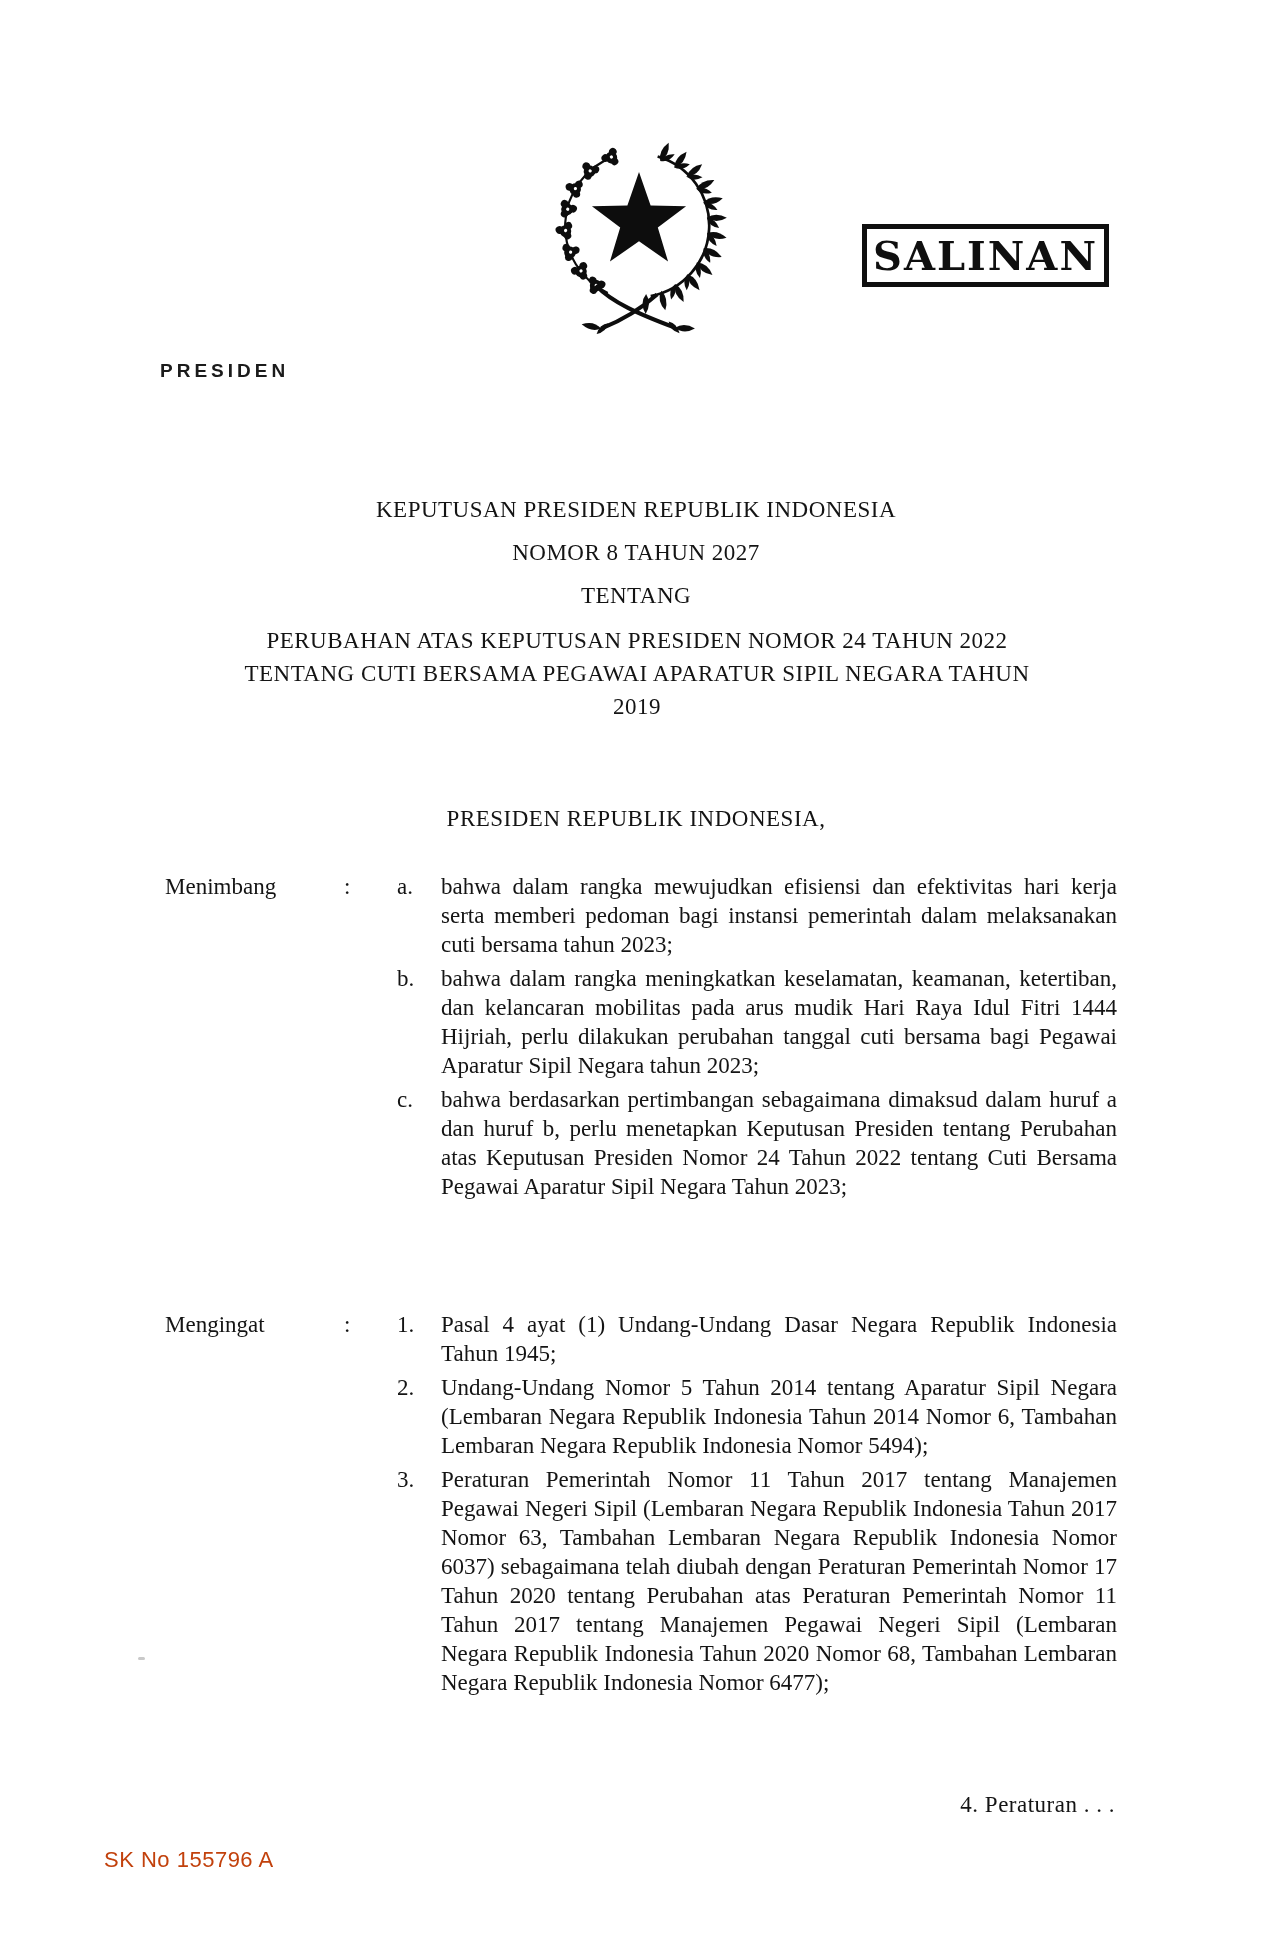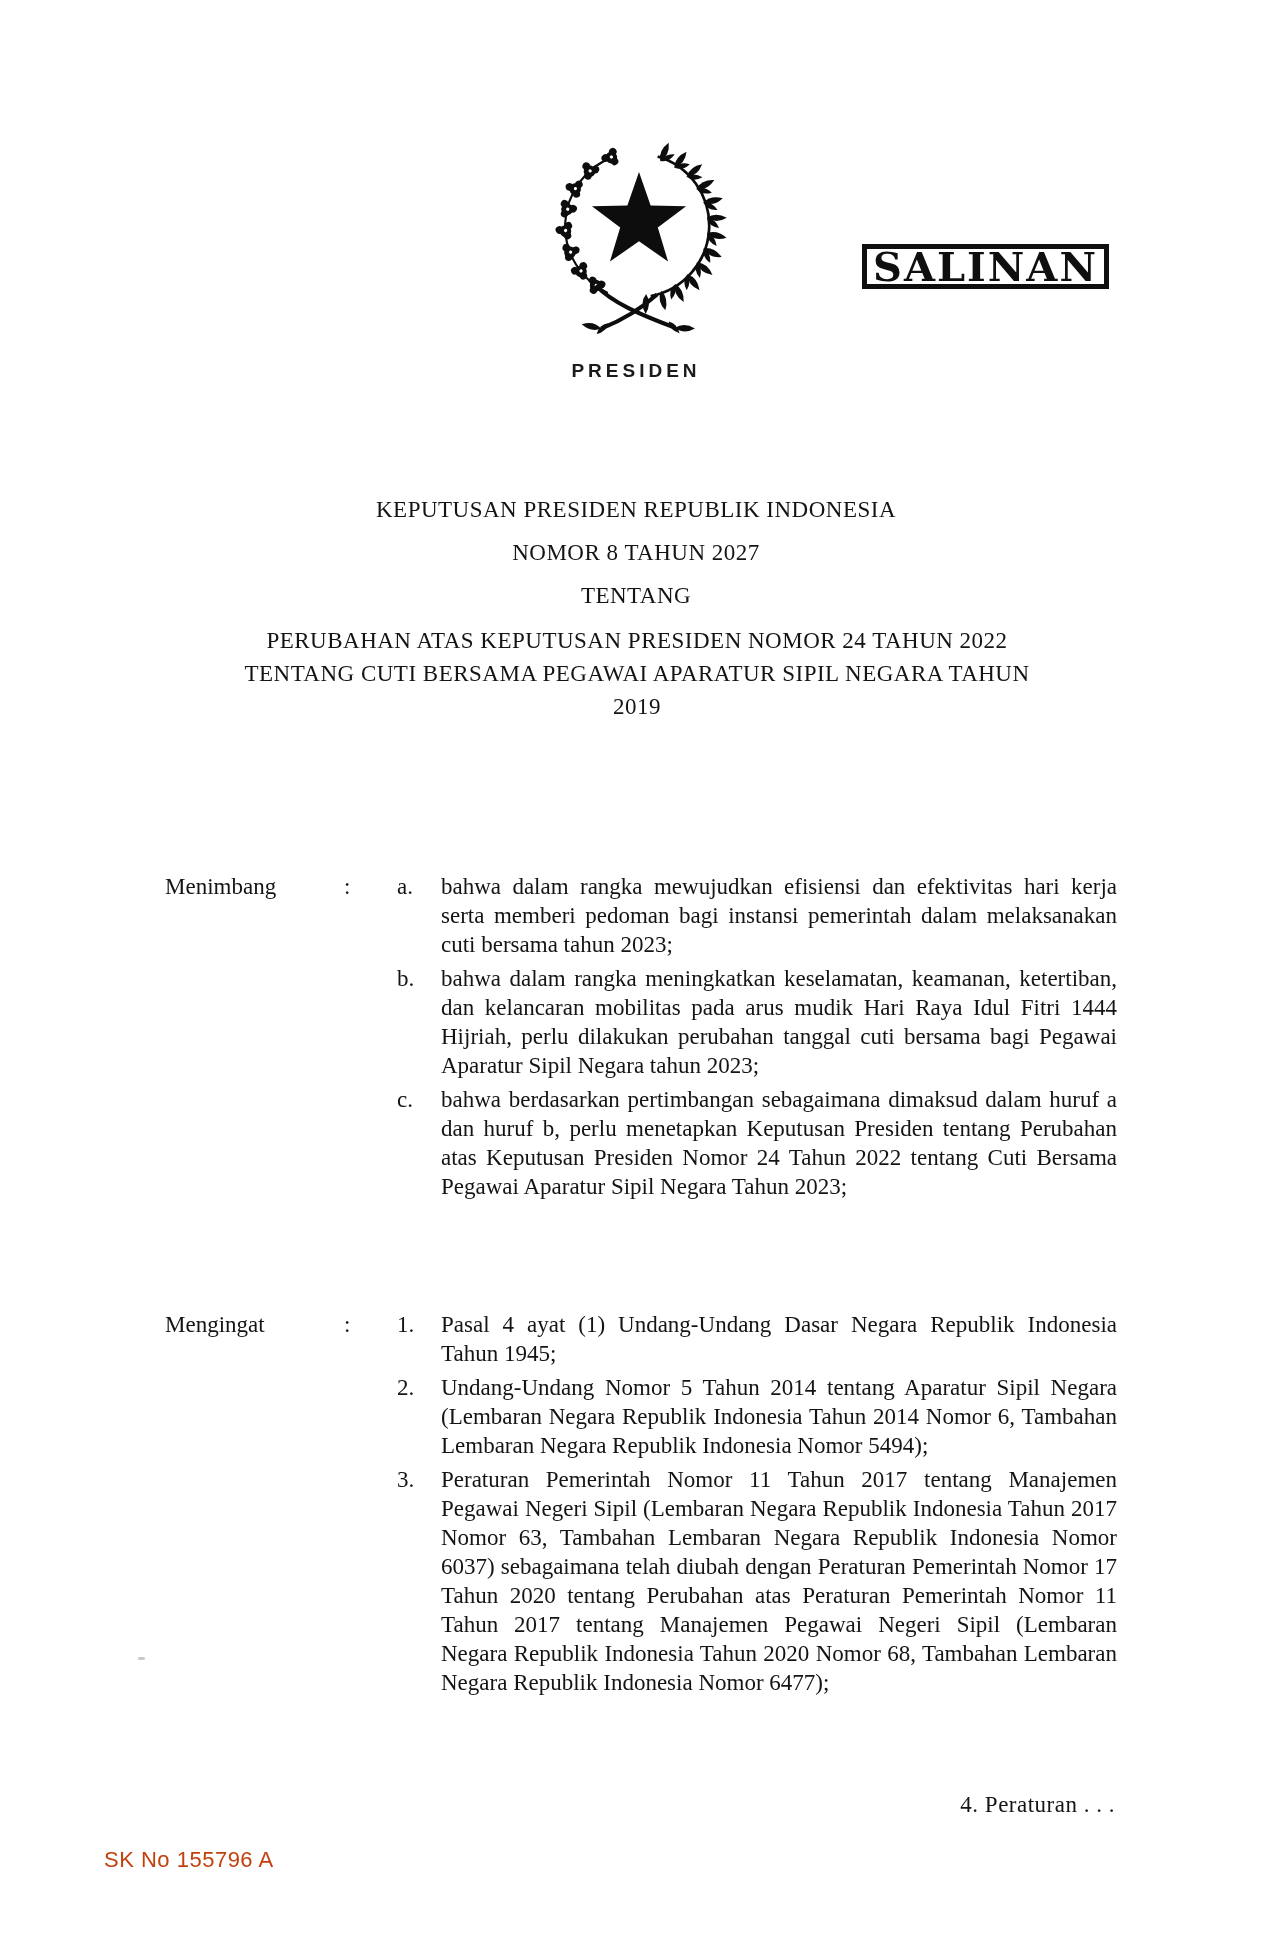--- a/index.html
+++ b/index.html
@@ -4,29 +4,29 @@
 <style>
   html,body { margin:0; padding:0; background:#e8e8e8; }
   .page {
     position:relative; width:1272px; height:1950px; margin:0 auto;
     background:#ffffff; color:#141414; overflow:hidden;
     font-family:"Liberation Serif", serif;
   }
   
   .emblem { position:absolute; top:136px; left:549px; width:180px; height:216px; }
   .salinan-box {
-    position:absolute; top:244px; left:862px; width:247px; height:45px;
+    position:absolute; top:224px; left:862px; width:247px; height:63px;
     border:5px solid #0f0f0f; box-sizing:border-box;
     display:flex; align-items:center; justify-content:center;
     font-family:"DejaVu Serif", serif; font-weight:bold;
     font-size:40px; letter-spacing:2px; color:#0f0f0f;
   }
   .letterhead {
     position:absolute; top:356px; left:160px; width:952px;
-    text-align:center; font-family:"Liberation Sans", sans-serif;
+    font-family:"Liberation Sans", sans-serif;
     font-weight:bold; font-size:19px; letter-spacing:4px; line-height:30px;
     color:#1b1b1b;
   }
   
   .tline { position:absolute; left:160px; width:952px; text-align:center;
            font-size:23px; letter-spacing:0.5px; white-space:nowrap; }
   .t1 { top:497px; }
   .t2 { top:540px; }
   .t3 { top:583px; }
   .subject {
@@ -127,20 +127,21 @@
     <div>PRESIDEN</div>
   </div>
 
   <div class="tline t1">KEPUTUSAN PRESIDEN REPUBLIK INDONESIA</div>
   <div class="tline t2">NOMOR 8 TAHUN 2027</div>
   <div class="tline t3">TENTANG</div>
   <div class="subject">
     <span>PERUBAHAN ATAS KEPUTUSAN PRESIDEN NOMOR 24 TAHUN 2022 TENTANG CUTI BERSAMA PEGAWAI APARATUR SIPIL NEGARA TAHUN 2019</span>
   </div>
 
+  <div class="tline issuer">PRESIDEN REPUBLIK INDONESIA,</div>
 
   <div class="content">
 
     <div class="clause menimbang">
       <div class="clabel">Menimbang</div>
       <div class="csep">:</div>
       <div class="citems">
         <div class="item">
           <span class="marker">a.</span>
           <span class="itext">bahwa dalam rangka mewujudkan efisiensi dan efektivitas hari kerja serta memberi pedoman bagi instansi pemerintah dalam melaksanakan cuti bersama tahun 2023;</span>

